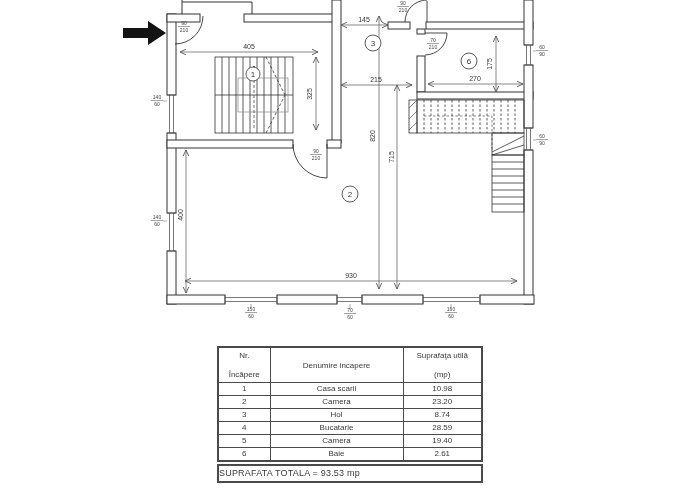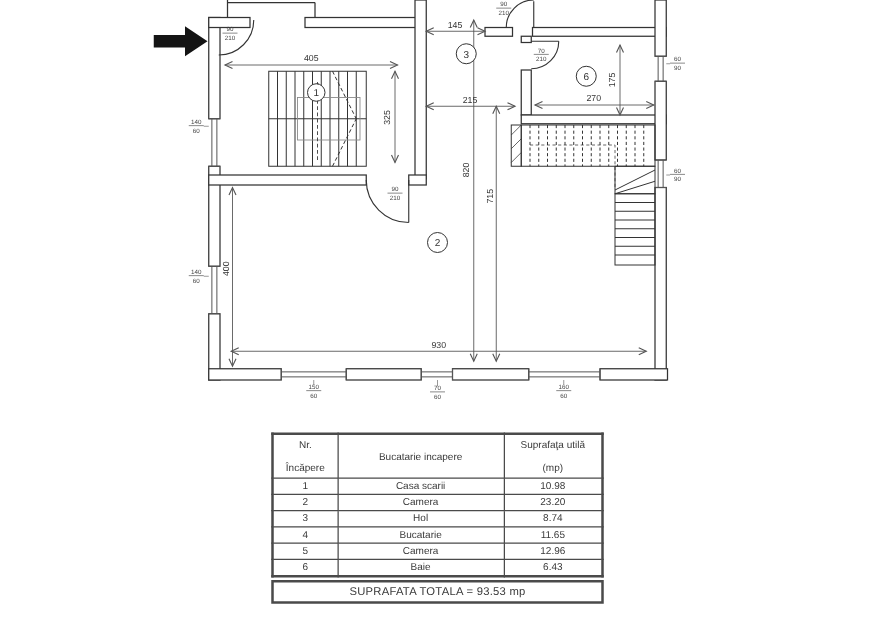--- a/index.html
+++ b/index.html
@@ -17,21 +17,21 @@
   table.areas th, table.areas td{
     border:1px solid #4a4a4a;font-size:8px;font-weight:normal;
     text-align:center;padding:0;height:12px;color:#3a3a3a;line-height:12px;
     overflow:hidden;white-space:nowrap;
   }
   table.areas thead th{height:34px;vertical-align:middle;line-height:normal;}
   .hdr-stack{display:flex;flex-direction:column;justify-content:space-between;height:28px;padding:2px 0;}
   .foot td{height:17px;font-size:9px;line-height:17px;letter-spacing:.2px;}
   .tot{
     border:2px solid #4a4a4a;margin-top:2px;height:15px;line-height:15px;
-    text-align:center;font-size:9px;letter-spacing:.2px;color:#3a3a3a;
+    text-align:left;font-size:9px;letter-spacing:.2px;color:#3a3a3a;
   }
 </style>
 </head>
 <body>
 
 
 
 <svg width="700" height="345" viewBox="0 0 700 345">
   <defs>
     <marker id="ar" markerWidth="9" markerHeight="9" refX="7" refY="4" orient="auto-start-reverse" markerUnits="userSpaceOnUse">
@@ -215,21 +215,21 @@
         <col style="width:79px">
       </colgroup>
     <thead>
       <tr>
         <th>
           <div class="hdr-stack">
             <span>Nr.</span>
             <span>Încăpere</span>
           </div>
         </th>
-        <th>Bucatarie incapere</th>
+        <th>Denumire incapere</th>
         <th>
           <div class="hdr-stack">
             <span>Suprafaţa utilă</span>
             <span>(mp)</span>
           </div>
         </th>
       </tr>
     </thead>
     <tbody>
       <tr>
@@ -243,31 +243,31 @@
         <td>23.20</td>
       </tr>
       <tr>
         <td>3</td>
         <td>Hol</td>
         <td>8.74</td>
       </tr>
       <tr>
         <td>4</td>
         <td>Bucatarie</td>
-        <td>11.65</td>
+        <td>28.59</td>
       </tr>
       <tr>
         <td>5</td>
         <td>Camera</td>
-        <td>12.96</td>
+        <td>19.40</td>
       </tr>
       <tr>
         <td>6</td>
         <td>Baie</td>
-        <td>6.43</td>
+        <td>2.61</td>
       </tr>
     </tbody>
   </table>
   <div class="tot">SUPRAFATA TOTALA = 93.53 mp</div>
 </div>
 
 
 
 
 </body></html>

